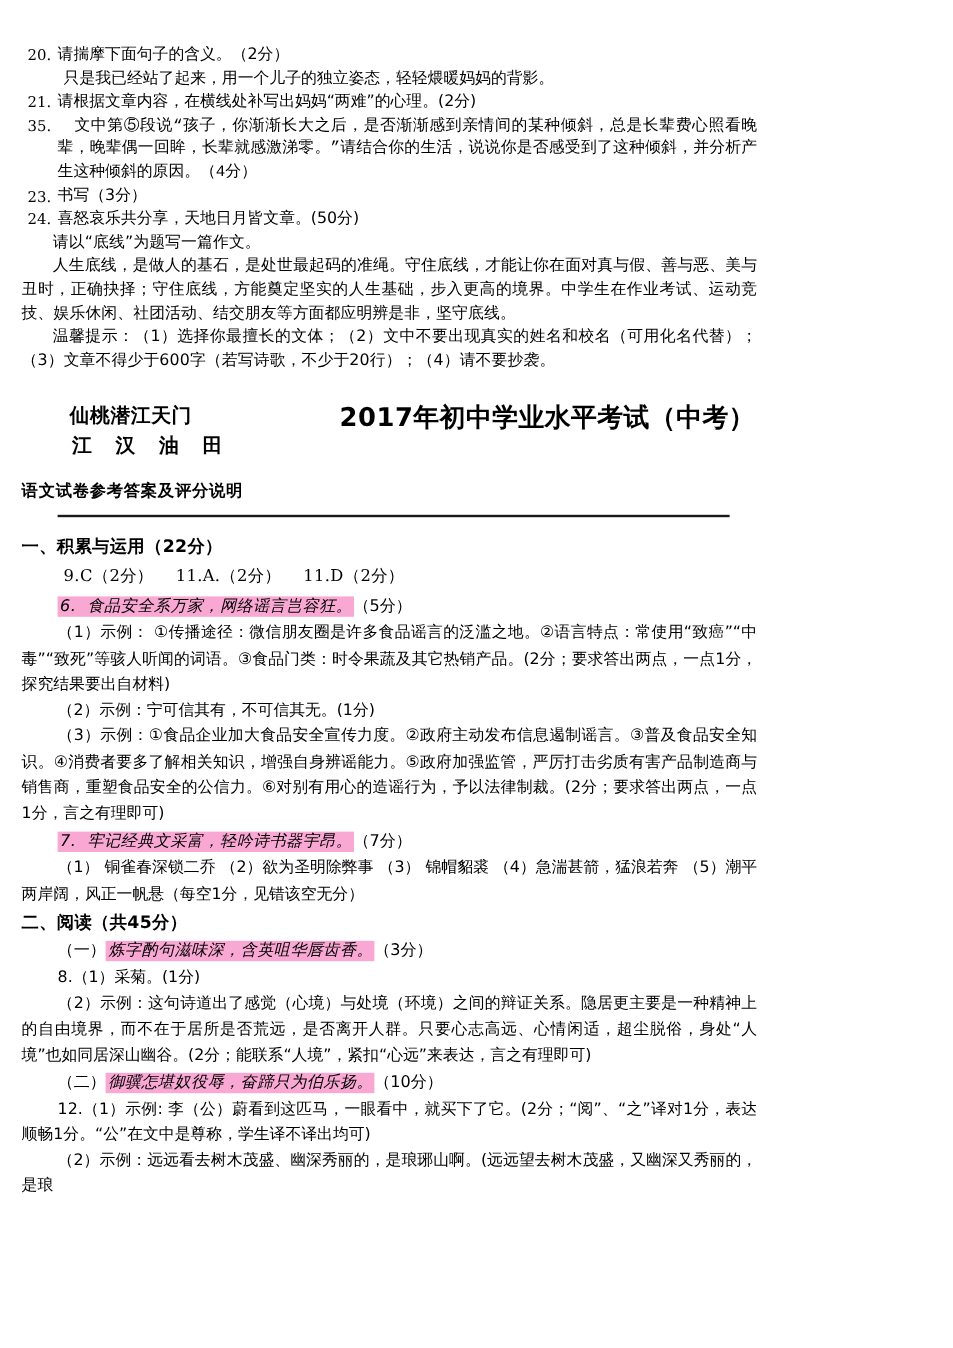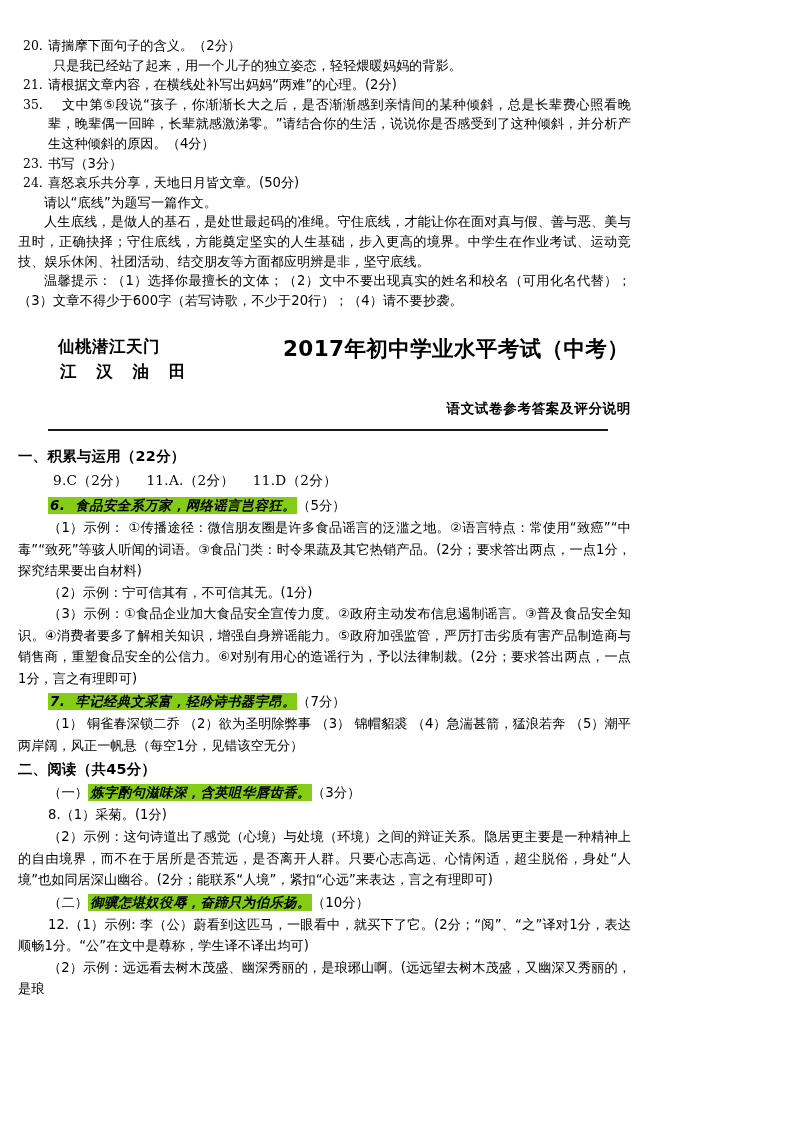--- a/index.html
+++ b/index.html
@@ -89,24 +89,24 @@
     left: 265px;
     top: 2px;
     font-weight: bold;
     font-size: 21.5px;
     line-height: 26px;
     letter-spacing: 0.4px;
     white-space: nowrap;
   }
   .mast-sub {
     position: absolute;
-    left: 16px;
+    left: 0;
     right: 0;
     top: 66px;
-    text-align: right;
+    text-align: left;
     font-size: 13.6px;
     font-weight: bold;
     letter-spacing: 0.6px;
   }
   .rule {
     position: absolute;
     left: 30px;
     width: 560px;
     top: 95px;
     height: 0;
@@ -132,22 +132,22 @@
     letter-spacing: 0.3px;
     white-space: pre;
   }
   .hl-head {
     font-size: 13.4px;
     line-height: 23px;
     padding-left: 30px;
     margin-top: 1px;
   }
   .hl {
-    background: #84cc16;
-    font-weight: bold;
+    background: #f9a8d4;
+    font-weight: normal;
     font-style: italic;
     letter-spacing: 0.4px;
     padding: 1px 1px 1px 2px;
   }
   .hl-paren {
     font-style: normal;
     font-weight: normal;
   }
   .para {
     font-size: 13.2px;
@@ -185,21 +185,21 @@
     </div>
     <div class="sub-line">只是我已经站了起来，用一个儿子的独立姿态，轻轻煨暖妈妈的背影。</div>
 
     <div class="num-item">
       <span class="num">21.</span>
       <span class="body">请根据文章内容，在横线处补写出妈妈“两难”的心理。(2分)</span>
     </div>
 
     <div class="num-item">
       <span class="num">35.</span>
-      <span class="body" style="text-indent:14px;">文中第⑤段说“孩子，你渐渐长大之后，是否渐渐感到亲情间的某种倾斜，总是长辈费心照看晚辈，晚辈偶一回眸，长辈就感激涕零。”请结合你的生活，说说你是否感受到了这种倾斜，并分析产生这种倾斜的原因。（4分）</span>
+      <span class="body" style="text-indent:14px;font-family:Liberation Mono, monospace;">文中第⑤段说“孩子，你渐渐长大之后，是否渐渐感到亲情间的某种倾斜，总是长辈费心照看晚辈，晚辈偶一回眸，长辈就感激涕零。”请结合你的生活，说说你是否感受到了这种倾斜，并分析产生这种倾斜的原因。（4分）</span>
     </div>
   </div>
 
 
   <div>
     <div class="num-item">
       <span class="num">23.</span>
       <span class="body">书写（3分）</span>
     </div>
     <div class="num-item">

